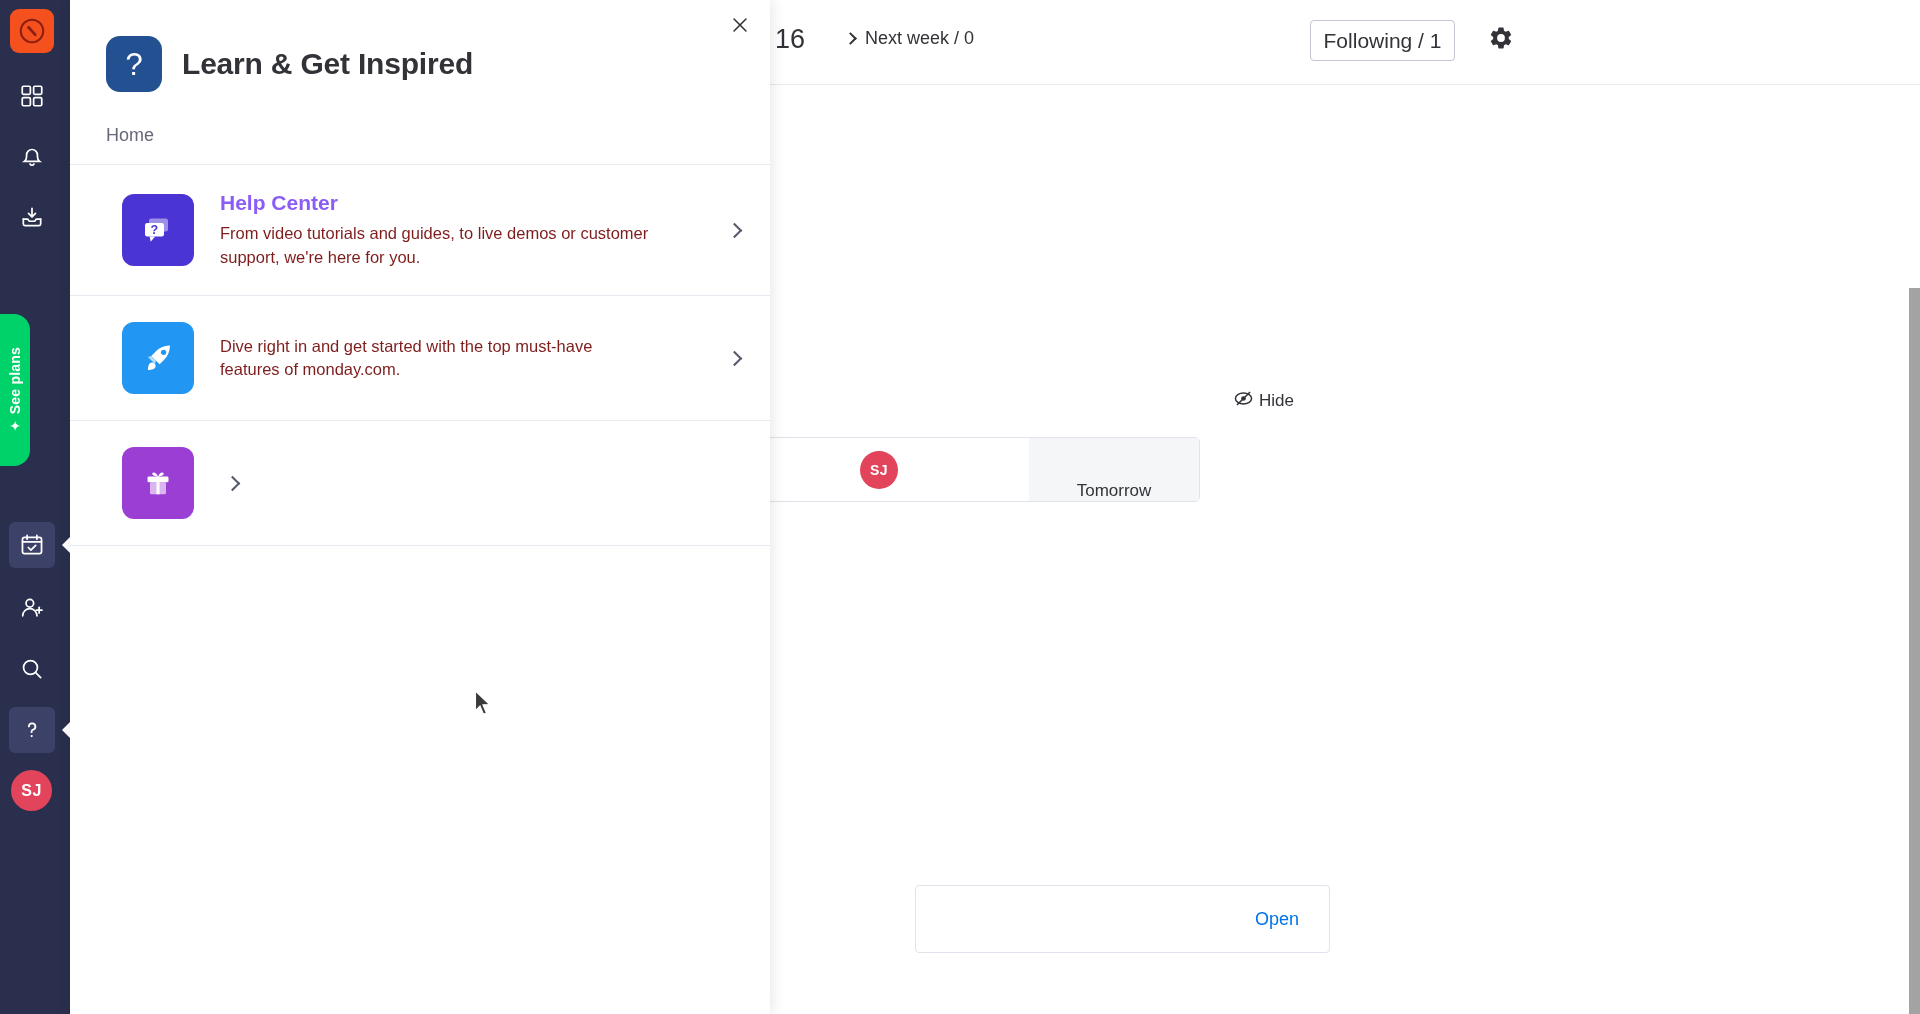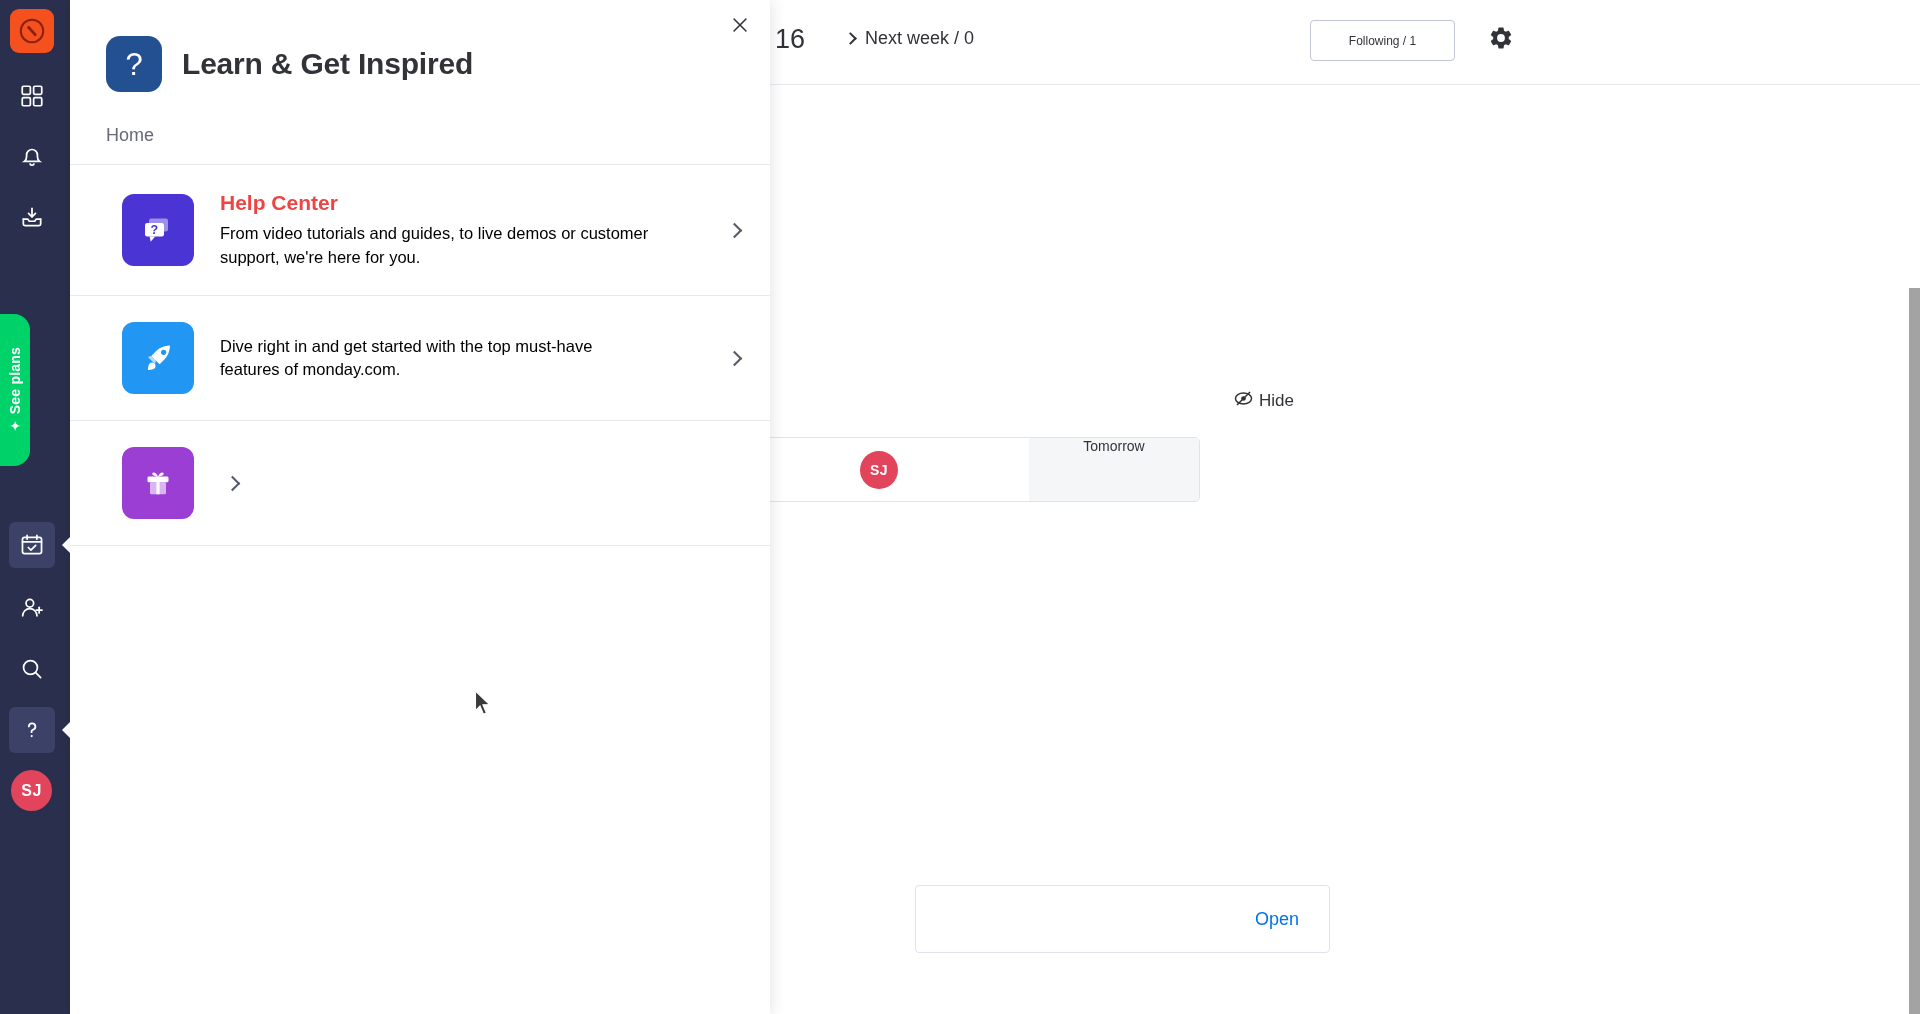--- a/index.html
+++ b/index.html
@@ -109,21 +109,21 @@
     border-bottom: 2px solid #323338;
     transform: rotate(-45deg);
   }
   .following-btn {
     position: absolute; left: 1240px; top: 20px;
     width: 145px; height: 41px;
     border: 1px solid #c3c6d4;
     border-radius: 4px;
     background: #ffffff;
     display: flex; align-items: center; justify-content: center;
-    font-size: 12px; color: #323338;
+    font-size: 21px; color: #323338;
     cursor: pointer;
   }
   .gear-btn {
     position: absolute; left: 1412px; top: 21px;
     width: 38px; height: 38px;
     display: flex; align-items: center; justify-content: center;
     cursor: pointer;
   }
 
   .tomorrow-card {
@@ -140,22 +140,22 @@
     position: absolute; left: 790px; top: 451px;
     width: 38px; height: 38px; border-radius: 50%;
     background: #e2445c; color: #ffffff;
     font-size: 14px; font-weight: 700;
     display: flex; align-items: center; justify-content: center;
     letter-spacing: .5px;
     cursor: pointer; z-index: 3;
   }
   .tomorrow-right {
     width: 170px; background: #f5f6f8;
-    display: flex; align-items: flex-start; justify-content: center;
-    font-size: 14px; color: #323338;
+    display: flex; align-items: flex-end; justify-content: center;
+    font-size: 17px; color: #323338;
     cursor: pointer;
   }
   .hide-btn {
     position: absolute; left: 1163px; top: 388px;
     display: flex; align-items: center; gap: 5px;
     font-size: 17px; color: #323338;
     cursor: pointer;
   }
 
   .open-card {
@@ -224,25 +224,25 @@
   }
   .item-icon {
     width: 72px; height: 72px;
     border-radius: 12px;
     flex: 0 0 72px;
     display: flex; align-items: center; justify-content: center;
     margin-right: 26px;
   }
   .item-body { flex: 1; min-width: 0; padding-right: 16px; }
   .item-title {
-    font-size: 21px; font-weight: 700; color: #ef4444;
+    font-size: 21px; font-weight: 700; color: #8b5cf6;
     margin-bottom: 7px;
   }
   .item-desc {
-    font-size: 16.5px; color: #000000; line-height: 1.43;
+    font-size: 16.5px; color: #7f1d1d; line-height: 1.43;
     max-width: 430px;
   }
   .item-chev {
     flex: 0 0 24px;
     display: flex; align-items: center; justify-content: center;
     color: #676879;
   }
   .item-chev i {
     display: inline-block;
     width: 11px; height: 11px;

